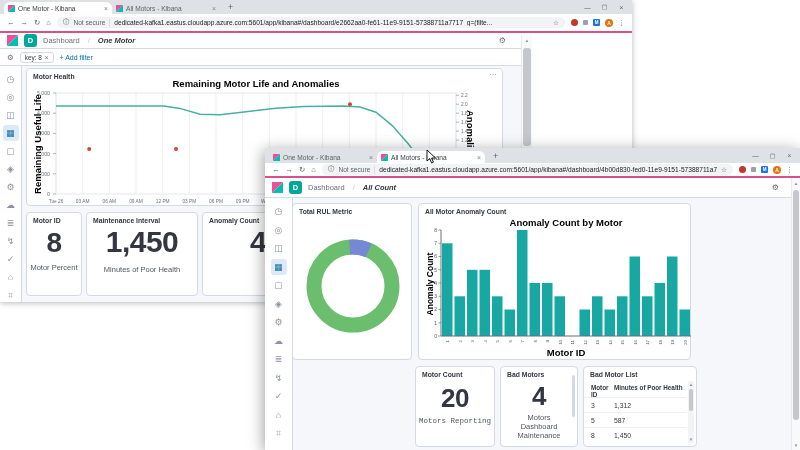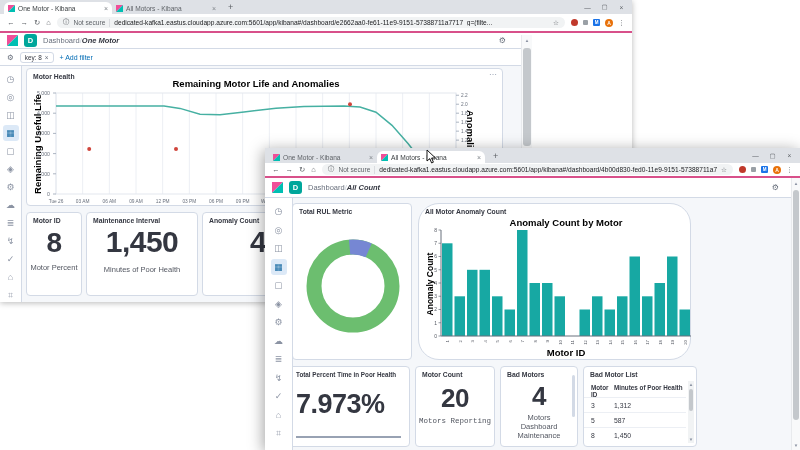--- a/index.html
+++ b/index.html
@@ -32,21 +32,21 @@
   .ext .blue{width:7px;height:7px;background:#1a73e8;border-radius:1px;color:#fff;font-size:4.5px;line-height:7px;text-align:center;font-weight:bold;}
   .ext .avatar{width:8px;height:8px;border-radius:50%;background:#e8710a;color:#fff;font-size:5px;line-height:8px;text-align:center;font-weight:bold;}
   .ext .dots{font-size:7px;color:#5f6368;}
   .pink{position:absolute;left:0;right:0;height:2px;background:#d8508a;}
   .khead{position:absolute;display:flex;align-items:center;gap:6px;background:#fff;border-bottom:1px solid #d3dae6;padding:0 7px;}
   .klogo{position:relative;width:11px;height:11px;flex:0 0 auto;}
   .klogo i{position:absolute;display:block;width:0;height:0;}
   .klogo .ft{left:0;top:0;border-right:11px solid transparent;border-top:11px solid #f04e98;}
   .klogo .fb{left:0;bottom:0;border-left:11px solid transparent;border-bottom:11px solid #00bfb3;}
   .dtile{width:13px;height:13px;background:#00a69b;border-radius:3px;color:#fff;font-size:7.5px;font-weight:bold;text-align:center;line-height:13px;}
-  .crumb{font-size:7.5px;color:#69707d;display:flex;gap:0;align-items:center;}
+  .crumb{font-size:7.5px;color:#69707d;display:flex;gap:8px;align-items:center;}
   .crumb .cur{color:#343741;font-weight:bold;font-style:italic;}
   .csep{color:#c4cbd6;}
   .hgear{position:absolute;font-size:8px;color:#69707d;}
   .fbar{position:absolute;background:#fff;border-bottom:1px solid #d3dae6;display:flex;align-items:center;gap:6px;padding:0 7px;}
   .fgear{font-size:7.5px;color:#69707d;}
   .fpill{border:1px solid #d3dae6;border-radius:3px;font-size:6.4px;color:#343741;padding:1px 4px;background:#fff;display:flex;gap:3px;align-items:center;}
   .fpill .x{color:#69707d;}
   .addf{color:#006bb4;font-size:7px;}
   .kcontent{position:absolute;background:#f5f7fa;overflow:hidden;}
   .sidebar{position:absolute;left:0;top:0;bottom:0;background:#fff;border-right:1px solid #d3dae6;display:flex;flex-direction:column;align-items:center;padding-top:5px;z-index:2;}
@@ -336,21 +336,21 @@
         </div>
 
       <div class="panel" style="left:27px;top:5px;width:120px;height:157px;">
         <span class="ptitle">Total RUL Metric</span>
         <svg id="donut-svg" style="position:absolute;left:5px;top:27px;" width="110" height="110">
             <circle cx="55" cy="55" r="39" fill="none" stroke="#6cbe6f" stroke-width="15"></circle>
             <circle cx="55" cy="55" r="39" fill="none" stroke="#7687d3" stroke-width="15" stroke-dasharray="19.54 245.04" transform="rotate(-95 55 55)"></circle>
           </svg>
       </div>
 
-      <div class="panel" style="left:153px;top:5px;width:273px;height:157px;border-radius:21px;">
+      <div class="panel" style="left:153px;top:5px;width:273px;height:157px;">
         <span class="ptitle">All Motor Anomaly Count</span>
         <div class="ctitle" style="left:22px;top:13px;width:250px;">Anomaly Count by Motor</div>
         <div class="rot" style="left:-49px;top:75px;width:120px;height:10px;font-size:8.5px;transform:rotate(-90deg);">Anomaly Count</div>
         <svg id="bar-svg" style="position:absolute;left:22px;top:26px;" width="250" height="106">
             <line x1="-2.5" y1="106" x2="0" y2="106" stroke="#69707d" stroke-width="0.7"></line>
             <text x="-4" y="107.8" text-anchor="end" font-size="5" fill="#535761">0</text>
             <line x1="-2.5" y1="92.75" x2="0" y2="92.75" stroke="#69707d" stroke-width="0.7"></line>
             <text x="-4" y="94.55" text-anchor="end" font-size="5" fill="#535761">1</text>
             <line x1="-2.5" y1="79.5" x2="0" y2="79.5" stroke="#69707d" stroke-width="0.7"></line>
             <text x="-4" y="81.3" text-anchor="end" font-size="5" fill="#535761">2</text>
@@ -404,25 +404,20 @@
             <rect x="226.0" y="26.5" width="10.5" height="79.5" fill="#17a8a3"></rect>
             <text x="233.25" y="110" text-anchor="end" font-size="4.3" fill="#535761" transform="rotate(-90 233.25 110)">19</text>
             <rect x="238.5" y="79.5" width="10.5" height="26.5" fill="#17a8a3"></rect>
             <text x="245.75" y="110" text-anchor="end" font-size="4.3" fill="#535761" transform="rotate(-90 245.75 110)">20</text>
             <line x1="0" y1="0" x2="0" y2="106" stroke="#69707d" stroke-width="1"></line>
             <line x1="0" y1="106" x2="250" y2="106" stroke="#69707d" stroke-width="1"></line>
           </svg>
         <div class="ctitle" style="left:22px;top:143px;width:250px;">Motor ID</div>
       </div>
 
-      <div class="panel" style="left:24px;top:168px;width:121px;height:81px;">
-        <span class="ptitle" style="font-size:6.3px;">Total Percent Time in Poor Health</span>
-        <div class="bigval" style="top:22px;font-size:27px;text-align:left;left:6px;">7.973%</div>
-        <div class="gaugeline" style="left:6px;right:8px;top:69px;"></div>
-      </div>
       <div class="panel" style="left:150px;top:168px;width:80px;height:81px;">
         <span class="ptitle">Motor Count</span>
         <div class="bigval" style="top:16px;font-size:26px;">20</div>
         <div class="sublabel" style="top:50px;font-family:Liberation Mono, monospace;">Motors Reporting</div>
       </div>
       <div class="panel" style="left:235px;top:168px;width:78px;height:81px;">
         <span class="ptitle">Bad Motors</span>
         <div class="bigval" style="top:14px;font-size:26px;">4</div>
         <div class="sublabel" style="top:46px;padding:0 8px;">Motors Dashboard Maintenance</div>
         <div class="sthumb" style="right:2px;left:auto;top:8px;width:3px;height:42px;background:#d3dae6;"></div>

